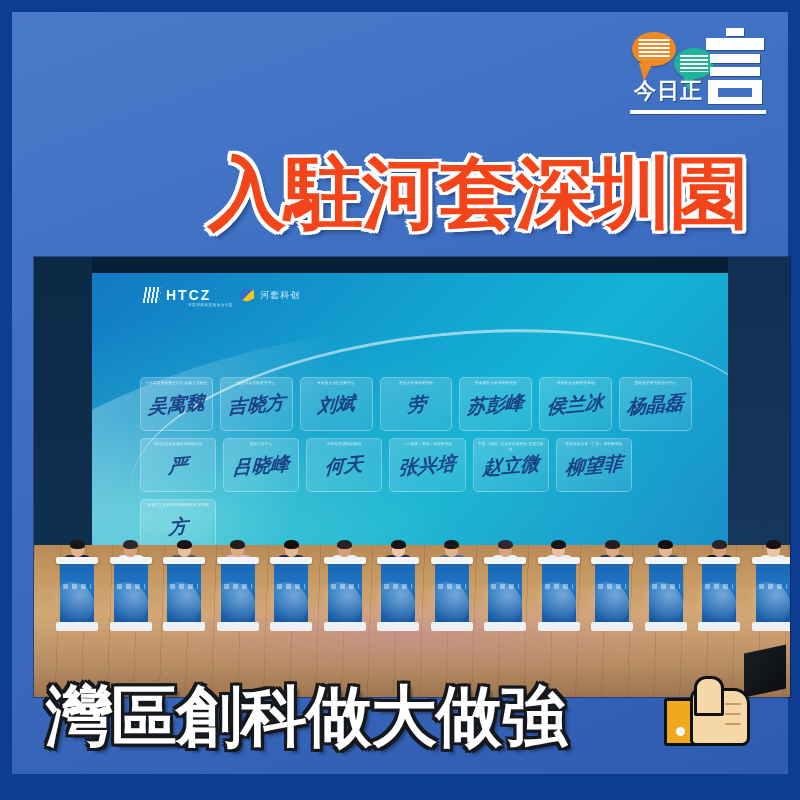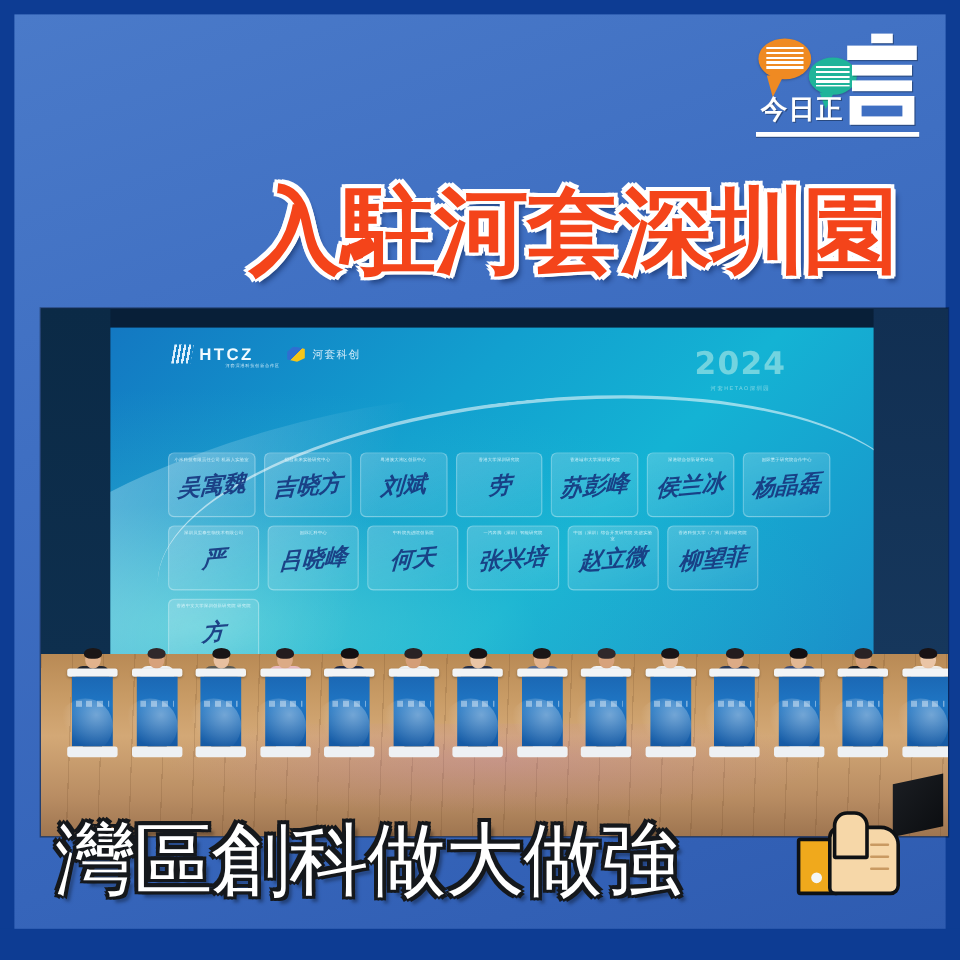--- a/index.html
+++ b/index.html
@@ -254,21 +254,21 @@
     background:linear-gradient(135deg,#1a1d22,#0c0e11);transform:skewY(-12deg);
   }
 
   
   .footer{
     position:absolute;left:0;right:0;bottom:34px;height:90px;
   }
   .footer-text{
     position:absolute;left:34px;bottom:4px;
     font-family:"DejaVu Sans","Liberation Sans",sans-serif;
-    font-weight:normal;font-size:66px;line-height:1;color:#ffffff;
+    font-weight:bold;font-size:66px;line-height:1;color:#ffffff;
     letter-spacing:-1px;white-space:nowrap;
     text-shadow:
       -3px -3px 0 #15181c, 3px -3px 0 #15181c,
       -3px  3px 0 #15181c, 3px  3px 0 #15181c,
       -3px  0   0 #15181c, 3px  0   0 #15181c,
        0   -3px 0 #15181c, 0    3px 0 #15181c,
        5px  5px 3px rgba(0,0,0,.35);
   }
   .thumb{
     position:absolute;right:40px;bottom:8px;width:84px;height:66px;
@@ -341,24 +341,20 @@
               <div class="htcz-text">HTCZ</div>
               <div class="htcz-sub">河套深港科技创新合作区</div>
             </div>
           </div>
           <div class="scr-logo">
             <div class="scr-logo2-mark"></div>
             <div class="scr-logo2-text">河套科创</div>
           </div>
         </div>
 
-        <div class="scr-year">
-          <div class="y">2024</div>
-          <div class="ysub">河套HETAO深圳园</div>
-        </div>
 
 
         <div class="sign-grid" id="signrow1">
             <div class="sign-card">
               <div class="org">小米科技有限责任公司
 机器人实验室</div>
               <div class="sig">吴寓魏</div>
             </div>
             <div class="sign-card">
               <div class="org">恒昌未来实验研究中心</div>

